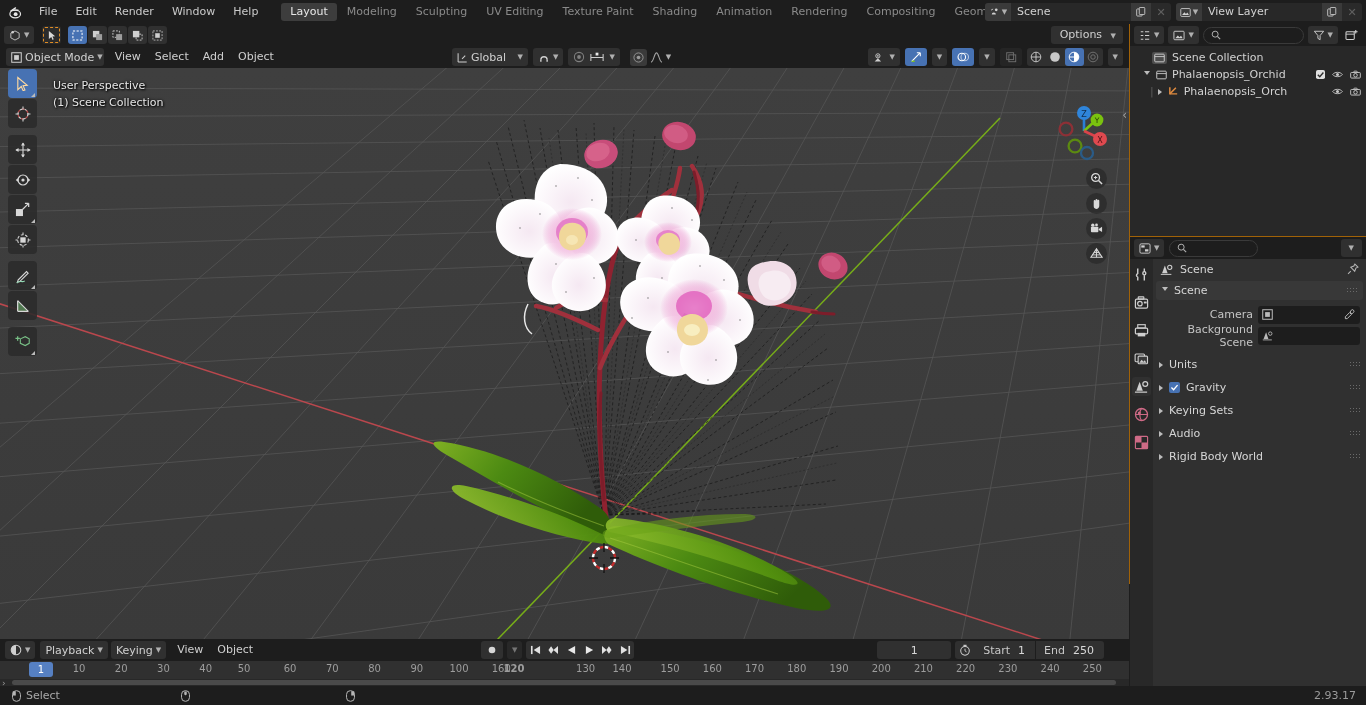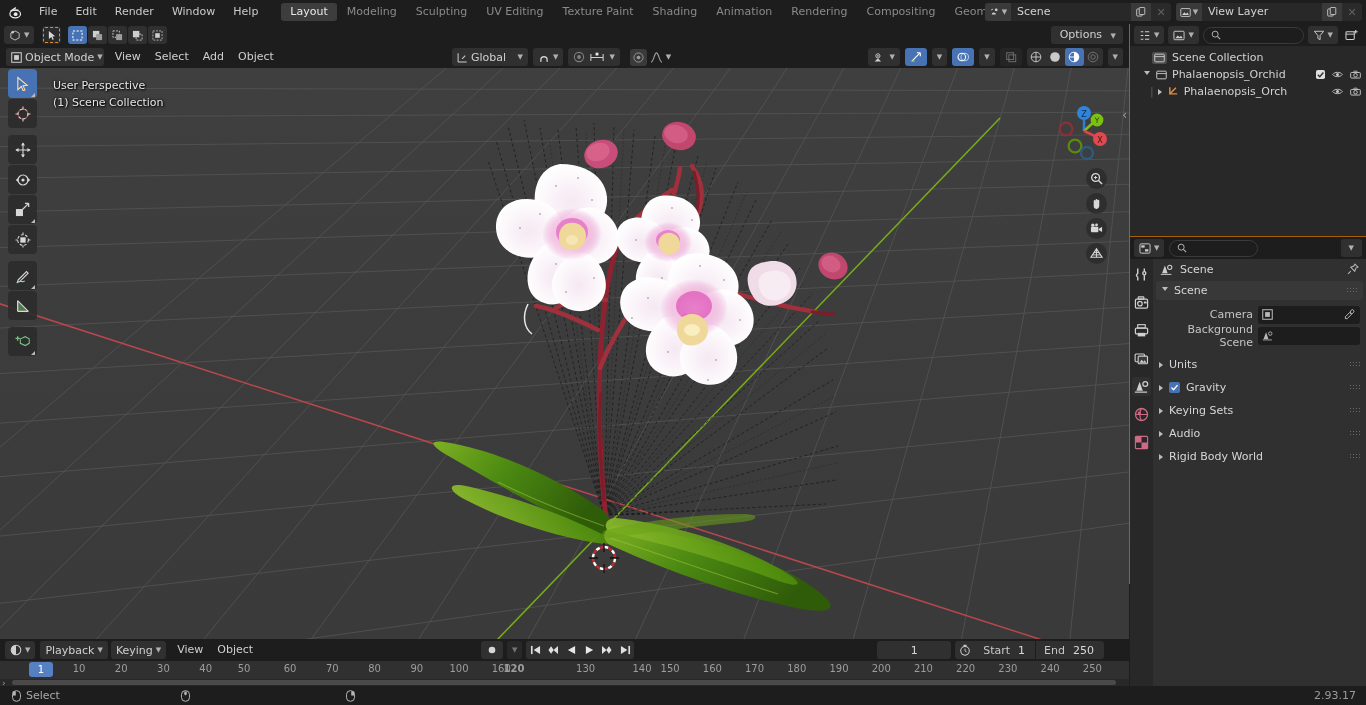--- a/index.html
+++ b/index.html
@@ -837,21 +837,21 @@
           <div class="tick" style="left: 205.667px;">40</div>
           <div class="tick" style="left: 244px;">50</div>
           <div class="tick" style="left: 290.111px;">60</div>
           <div class="tick" style="left: 332.333px;">70</div>
           <div class="tick" style="left: 374.556px;">80</div>
           <div class="tick" style="left: 416.778px; text-align: right;">90</div>
           <div class="tick" style="left: 459px;">100</div>
           <div class="tick" style="left: 501.222px;">160</div>
           <div class="tick" style="left: 514px; font-weight: bold;">120</div>
           <div class="tick" style="left: 585.667px;">130</div>
-          <div class="tick" style="left: 642px; text-align: right;">140</div>
+          <div class="tick" style="left: 622px; text-align: right;">140</div>
           <div class="tick" style="left: 670.111px;">150</div>
           <div class="tick" style="left: 712.333px;">160</div>
           <div class="tick" style="left: 754.556px;">170</div>
           <div class="tick" style="left: 796.778px;">180</div>
           <div class="tick" style="left: 839px;">190</div>
           <div class="tick" style="left: 881.222px;">200</div>
           <div class="tick" style="left: 923.444px;">210</div>
           <div class="tick" style="left: 965.667px;">220</div>
           <div class="tick" style="left: 1007.89px;">230</div>
           <div class="tick" style="left: 1050.11px;">240</div>

